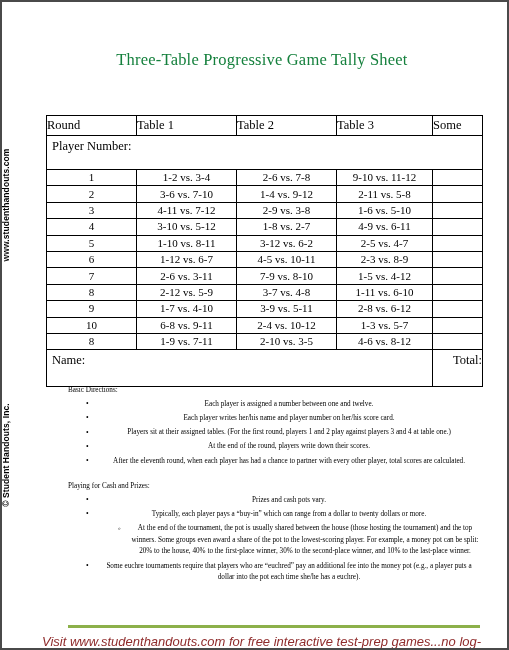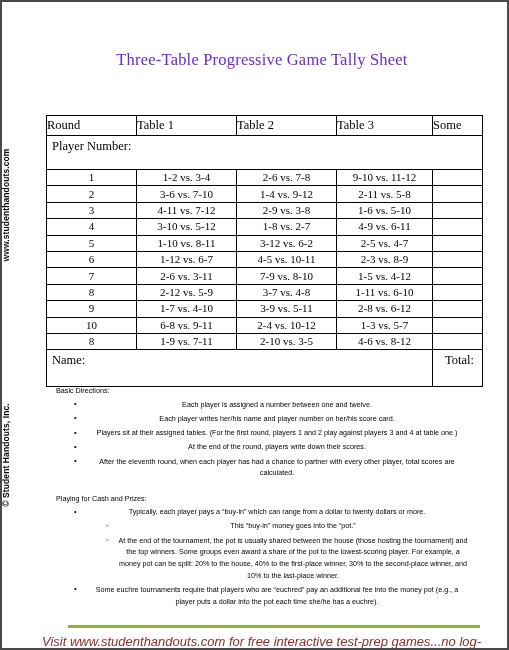--- a/index.html
+++ b/index.html
@@ -59,21 +59,21 @@
 
   
   #page-title {
     position: absolute;
     top: 48px;
     left: 40px;
     width: 440px;
     text-align: center;
     font-family: "Liberation Serif", serif;
     font-size: 16.5px;
-    color: #6d28d9;
+    color: #15803d;
     letter-spacing: 0.2px;
   }
 
   
   #tally-table {
     position: absolute;
     top: 113px;
     left: 44px;
     width: 436px;
     border-collapse: collapse;
@@ -113,34 +113,34 @@
   .name-cell {
     height: 33px;
     text-align: left;
     vertical-align: top;
     font-size: 12.5px;
     font-weight: bold;
     padding: 3px 0 0 5px !important;
   }
   .total-cell {
     height: 33px;
-    text-align: center;
+    text-align: right;
     vertical-align: top;
     font-size: 12.5px;
     font-weight: bold;
     padding: 3px 0 0 4px !important;
   }
 
   
   #content {
     position: absolute;
     top: 383px;
-    left: 54px;
+    left: 66px;
     width: 412px;
-    font-family: Liberation Sans, sans-serif;
+    font-family: Liberation Serif, serif;
     font-size: 7.2px;
     line-height: 1.62;
     color: #000000;
   }
   .section-heading {
     font-size: 7.2px;
     font-weight: normal;
     margin: 0 0 2px 0;
   }
   .section-gap {
@@ -335,24 +335,24 @@
         <li>Each player writes her/his name and player number on her/his score card.</li>
         <li>Players sit at their assigned tables.  (For the first round, players 1 and 2 play against players 3 and 4 at table one.)</li>
         <li>At the end of the round, players write down their scores.</li>
         <li>After the eleventh round, when each player has had a chance to partner with every other player, total scores are calculated.</li>
       </ul>
 
     <div class="section-gap"></div>
 
     <p class="section-heading">Playing for Cash and Prizes:</p>
     <ul class="bullets">
+      <li>Prizes and cash pots vary.</li>
       <li>
         <span>Typically, each player pays a “buy-in” which can range from a dollar to twenty dollars or more.</span>
         <ul class="subbullets">
-          <li>This “buy-in” money goes into the “pot.”</li>
           <li>At the end of the tournament, the pot is usually shared between the house (those hosting the tournament) and the top winners.  Some groups even award a share of the pot to the lowest-scoring player.   For example, a money pot can be split: 20% to the house, 40% to the first-place winner, 30% to the second-place winner, and 10% to the last-place winner.</li>
         </ul>
       </li>
       <li>Some euchre tournaments require that players who are “euchred” pay an additional fee into the money pot (e.g., a player puts a dollar into the pot each time she/he has a euchre).</li>
     </ul>
   </div>
 
   <div id="green-rule"></div>
   <div id="footer-note">Visit www.studenthandouts.com for free interactive test-prep games...no log-in required!</div>
 

